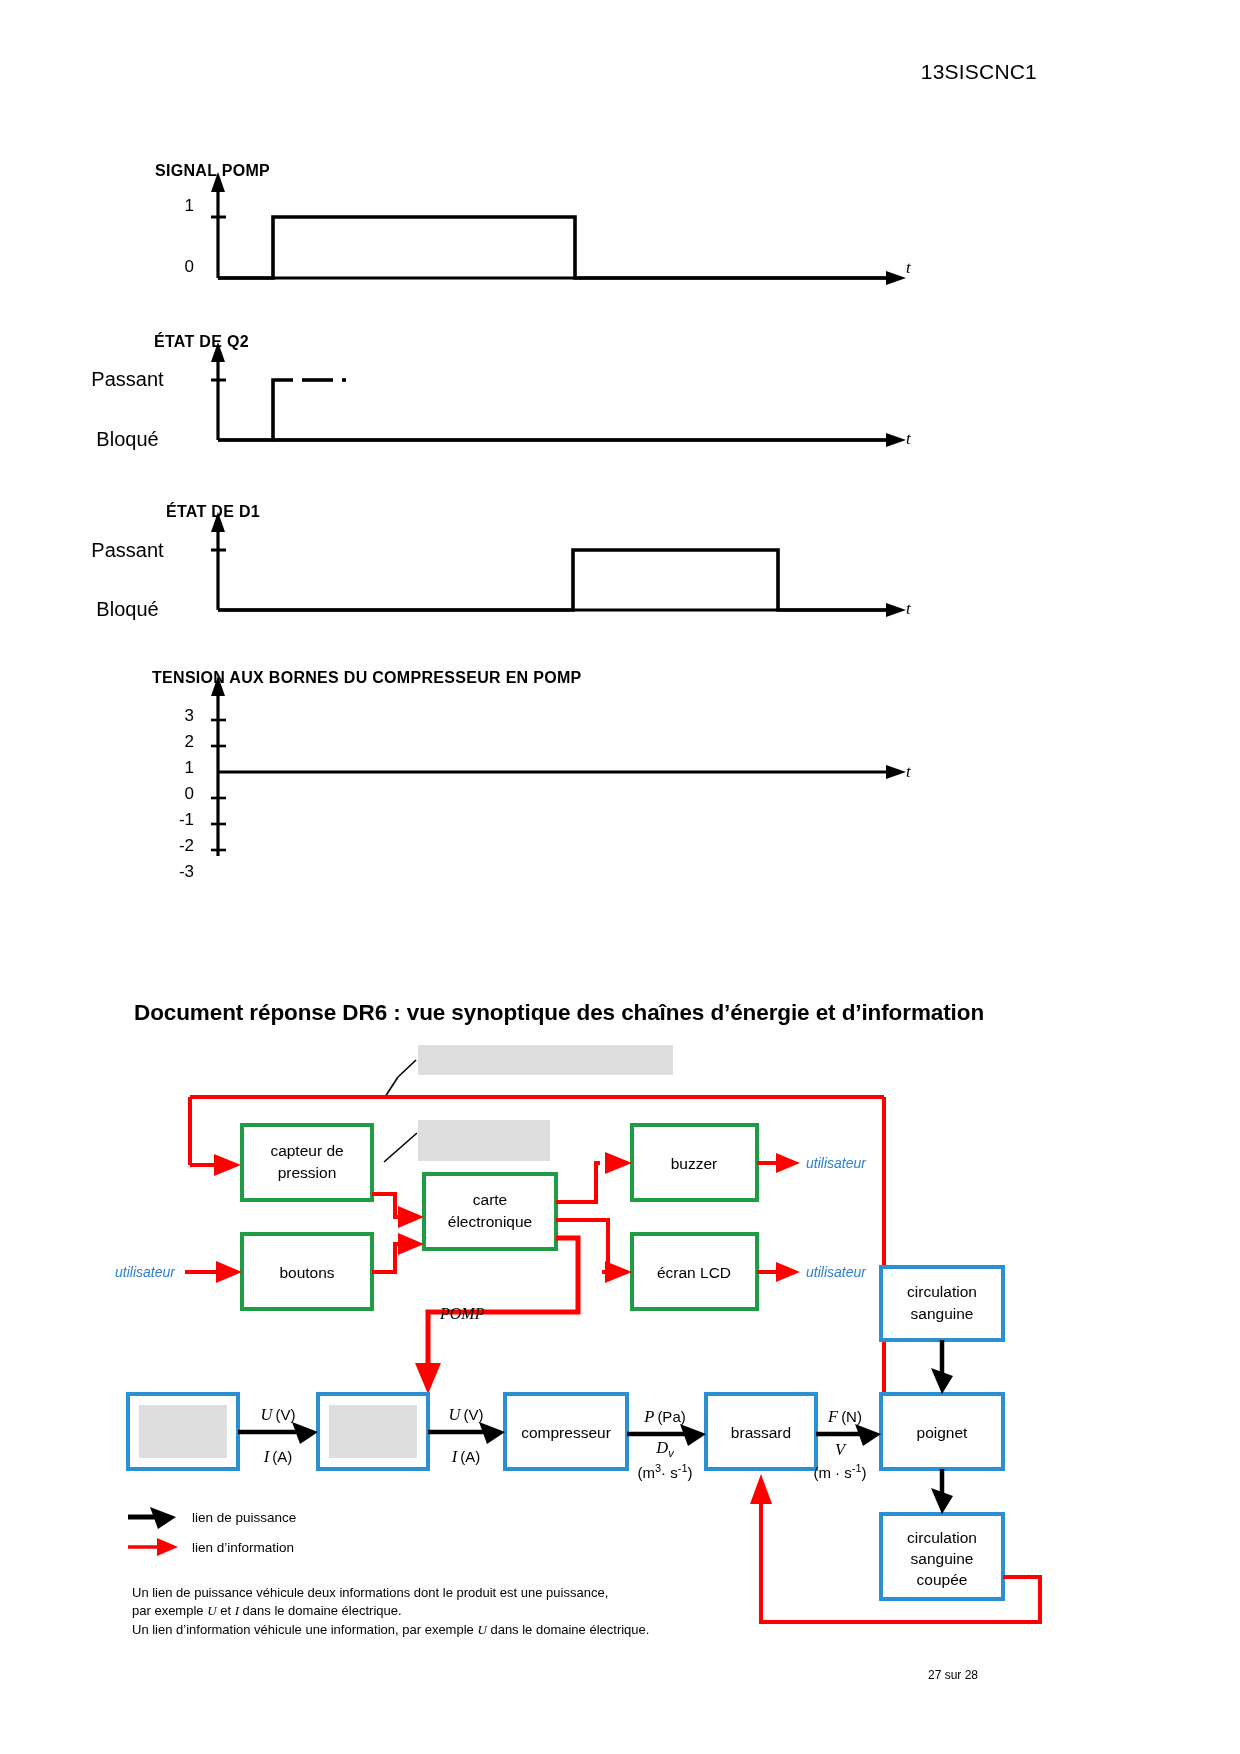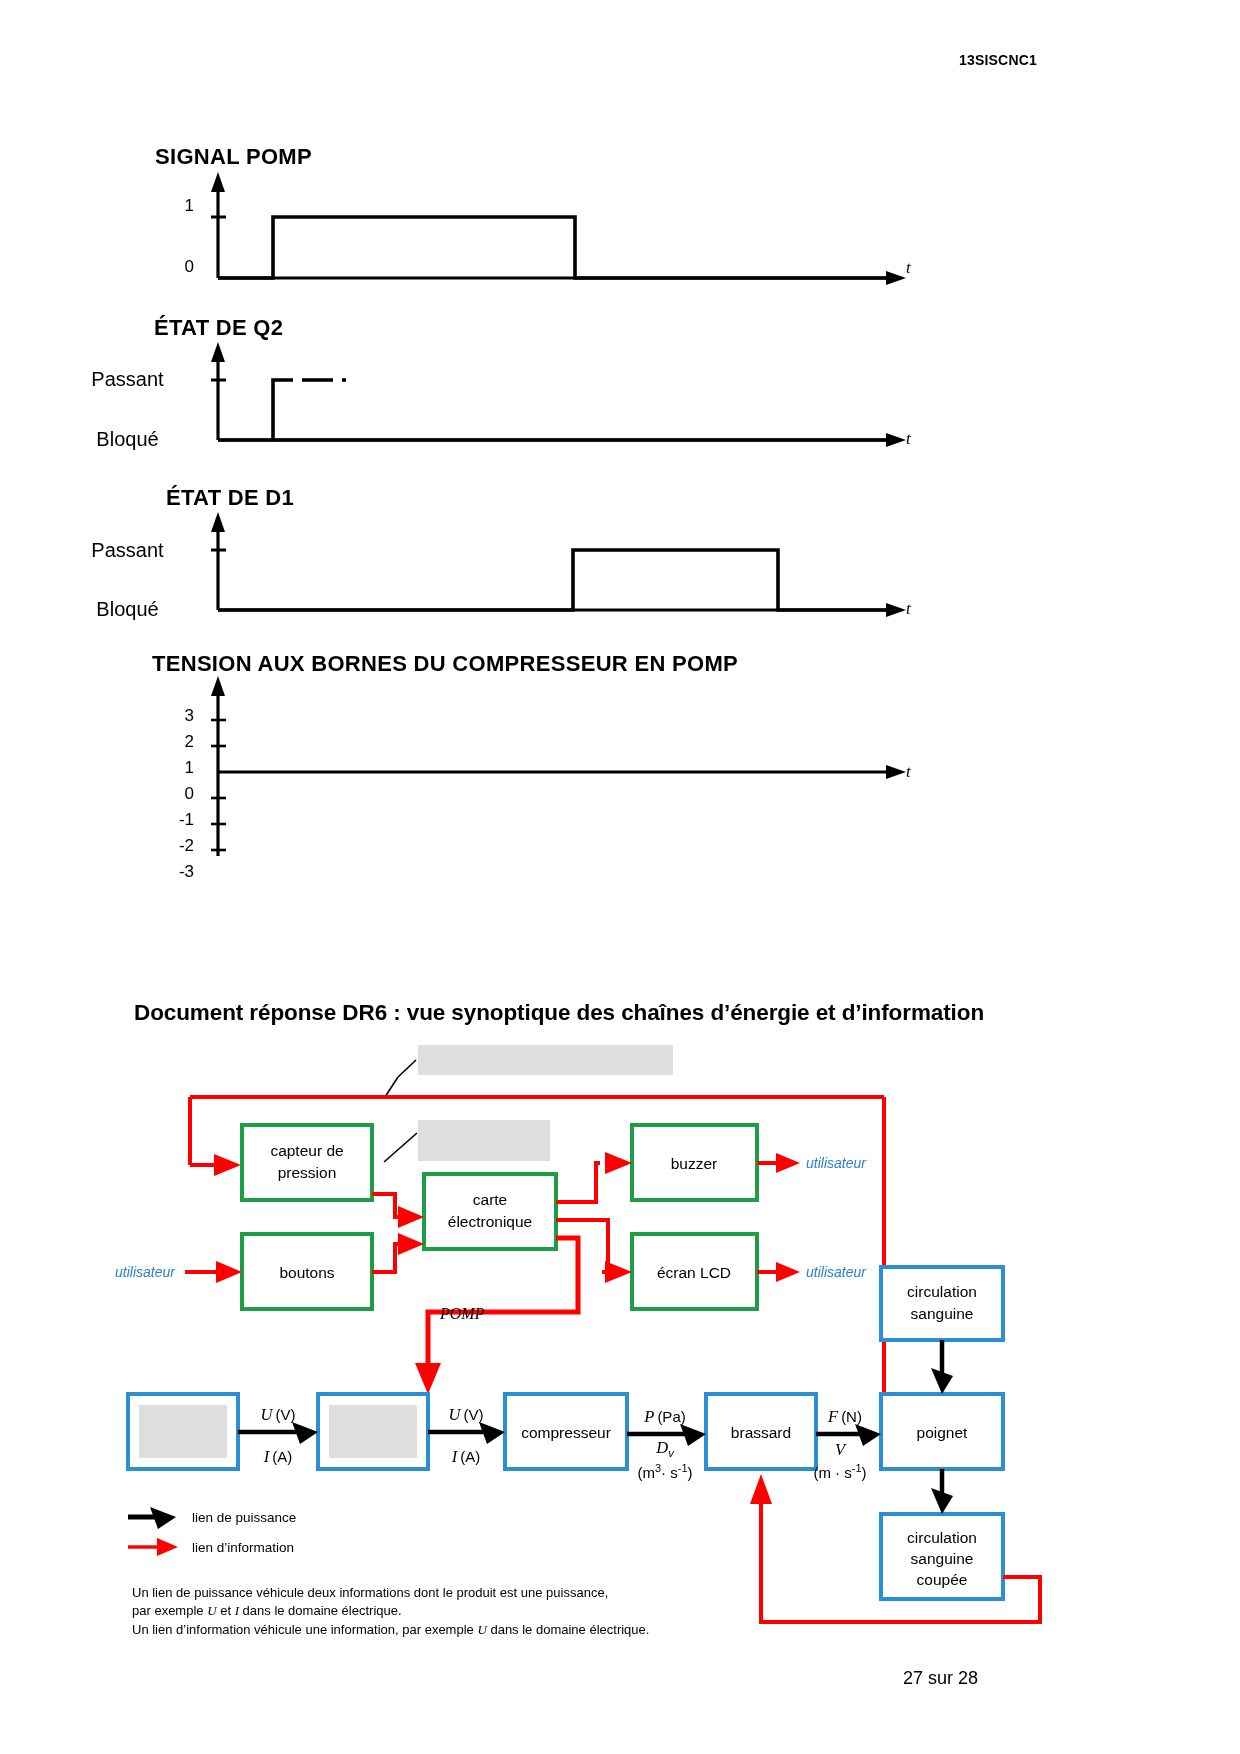--- a/index.html
+++ b/index.html
@@ -19,40 +19,41 @@
     position: absolute;
     left: 0; top: 0;
     width: 1240px;
     height: 1754px;
   }
   .abs { position: absolute; }
 
   
   #doc-code {
     right: 203px;
-    top: 52px;
-    font-size: 14px;
-    font-weight: bold;
+    top: 60px;
+    font-size: 21px;
+    font-weight: normal;
     letter-spacing: 0.2px;
   }
   .section-title {
     left: 118px;
     font-size: 22.5px;
     font-weight: bold;
     letter-spacing: -0.1px;
     white-space: nowrap;
   }
   #dr5-title { top: 117px; }
   #dr6-title { top: 1000px; margin-left: 16px; }
 
   .chart-label {
-    font-size: 22px;
+    font-size: 16px;
     font-weight: bold;
     letter-spacing: 0.3px;
     white-space: nowrap;
+    margin-top: 18px;
   }
   .axis-label {
     font-size: 20px;
     white-space: nowrap;
     text-align: center;
   }
   .t-label {
     font-size: 17px;
     font-style: italic;
     font-family: "Liberation Serif", serif;
@@ -103,21 +104,21 @@
   .foot-txt {
     font-size: 13px;
     font-family: "Liberation Sans", sans-serif;
     fill: #000;
   }
   .foot-txt .it { font-style: italic; font-family: "Liberation Serif", serif; }
 
   #page-number {
     right: 262px;
     top: 1668px;
-    font-size: 18px;
+    font-size: 12px;
   }
 </style>
 </head>
 <body>
 
 <div class="page">
 
   <div class="abs" id="doc-code">13SISCNC1</div>
 
 

